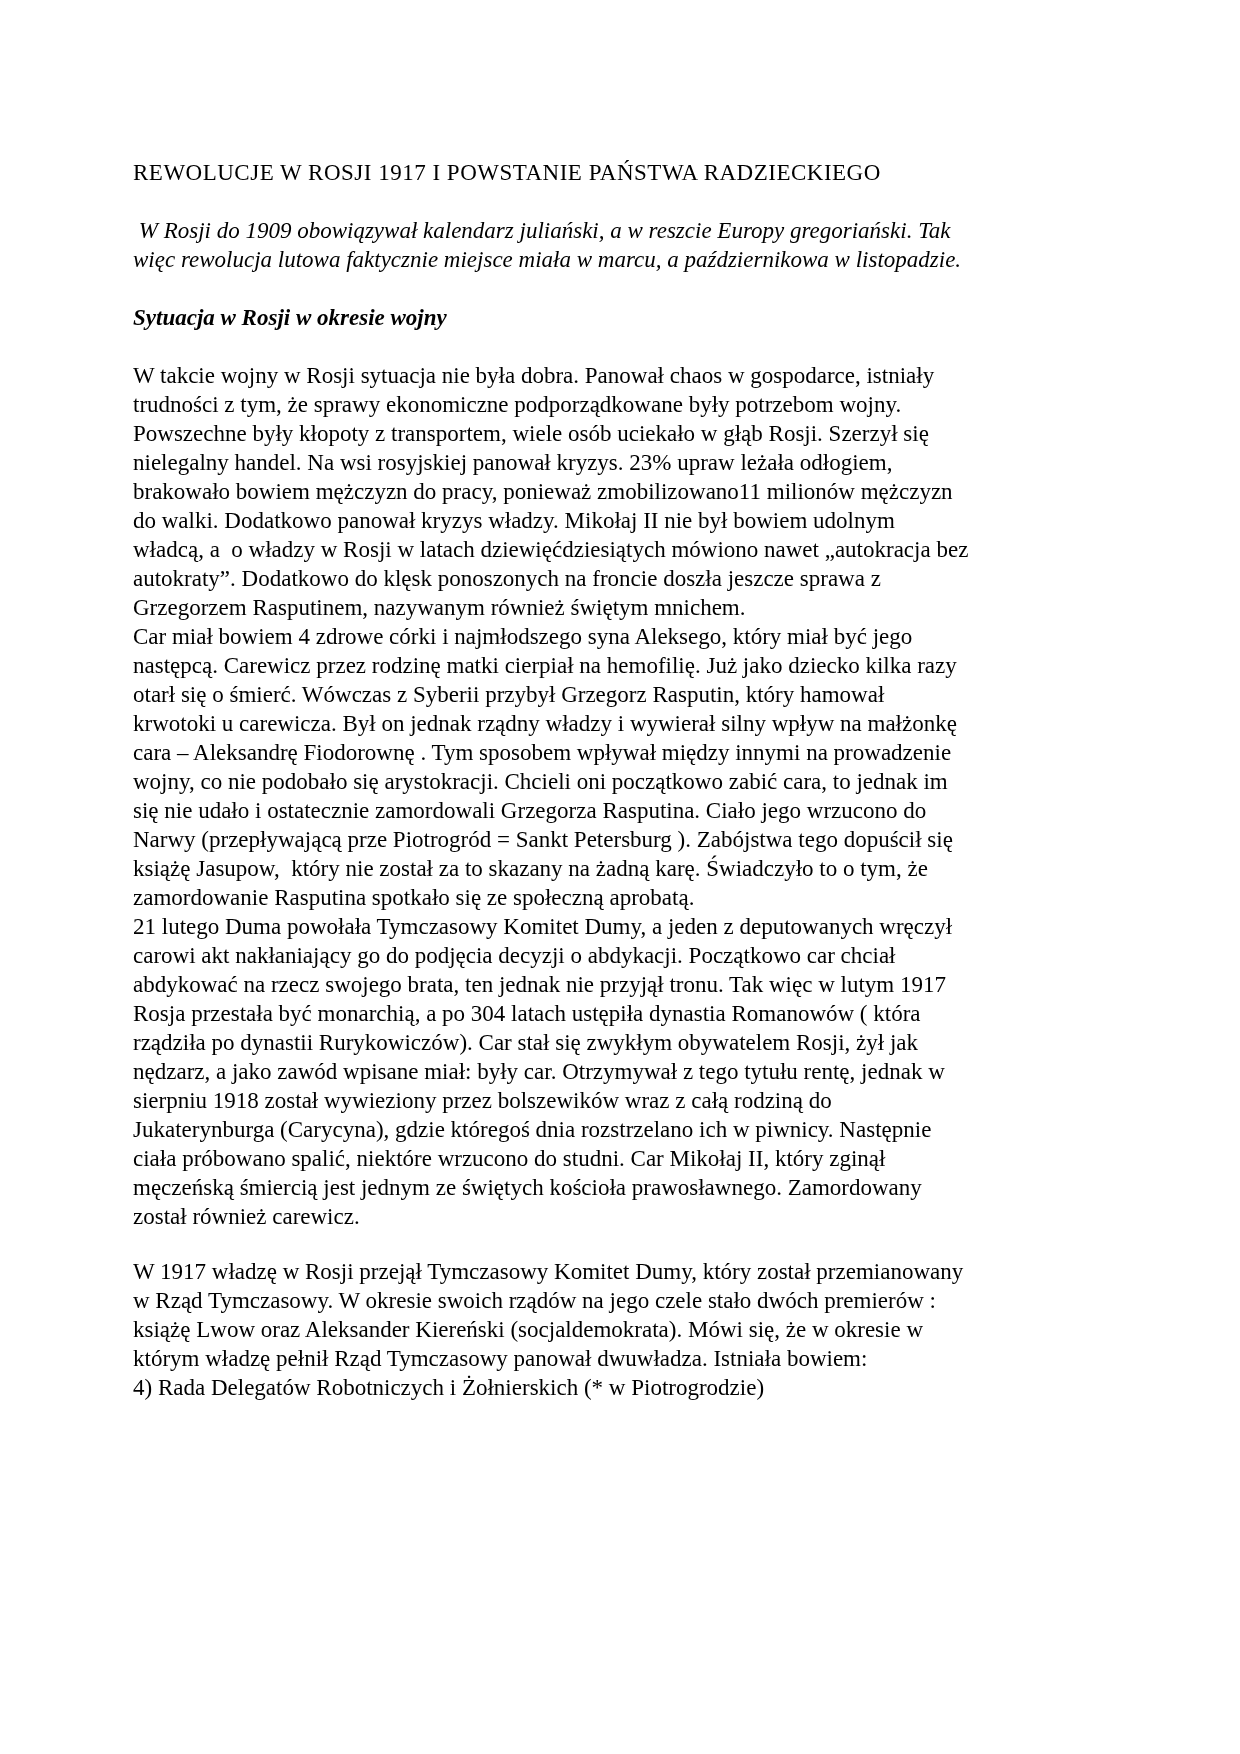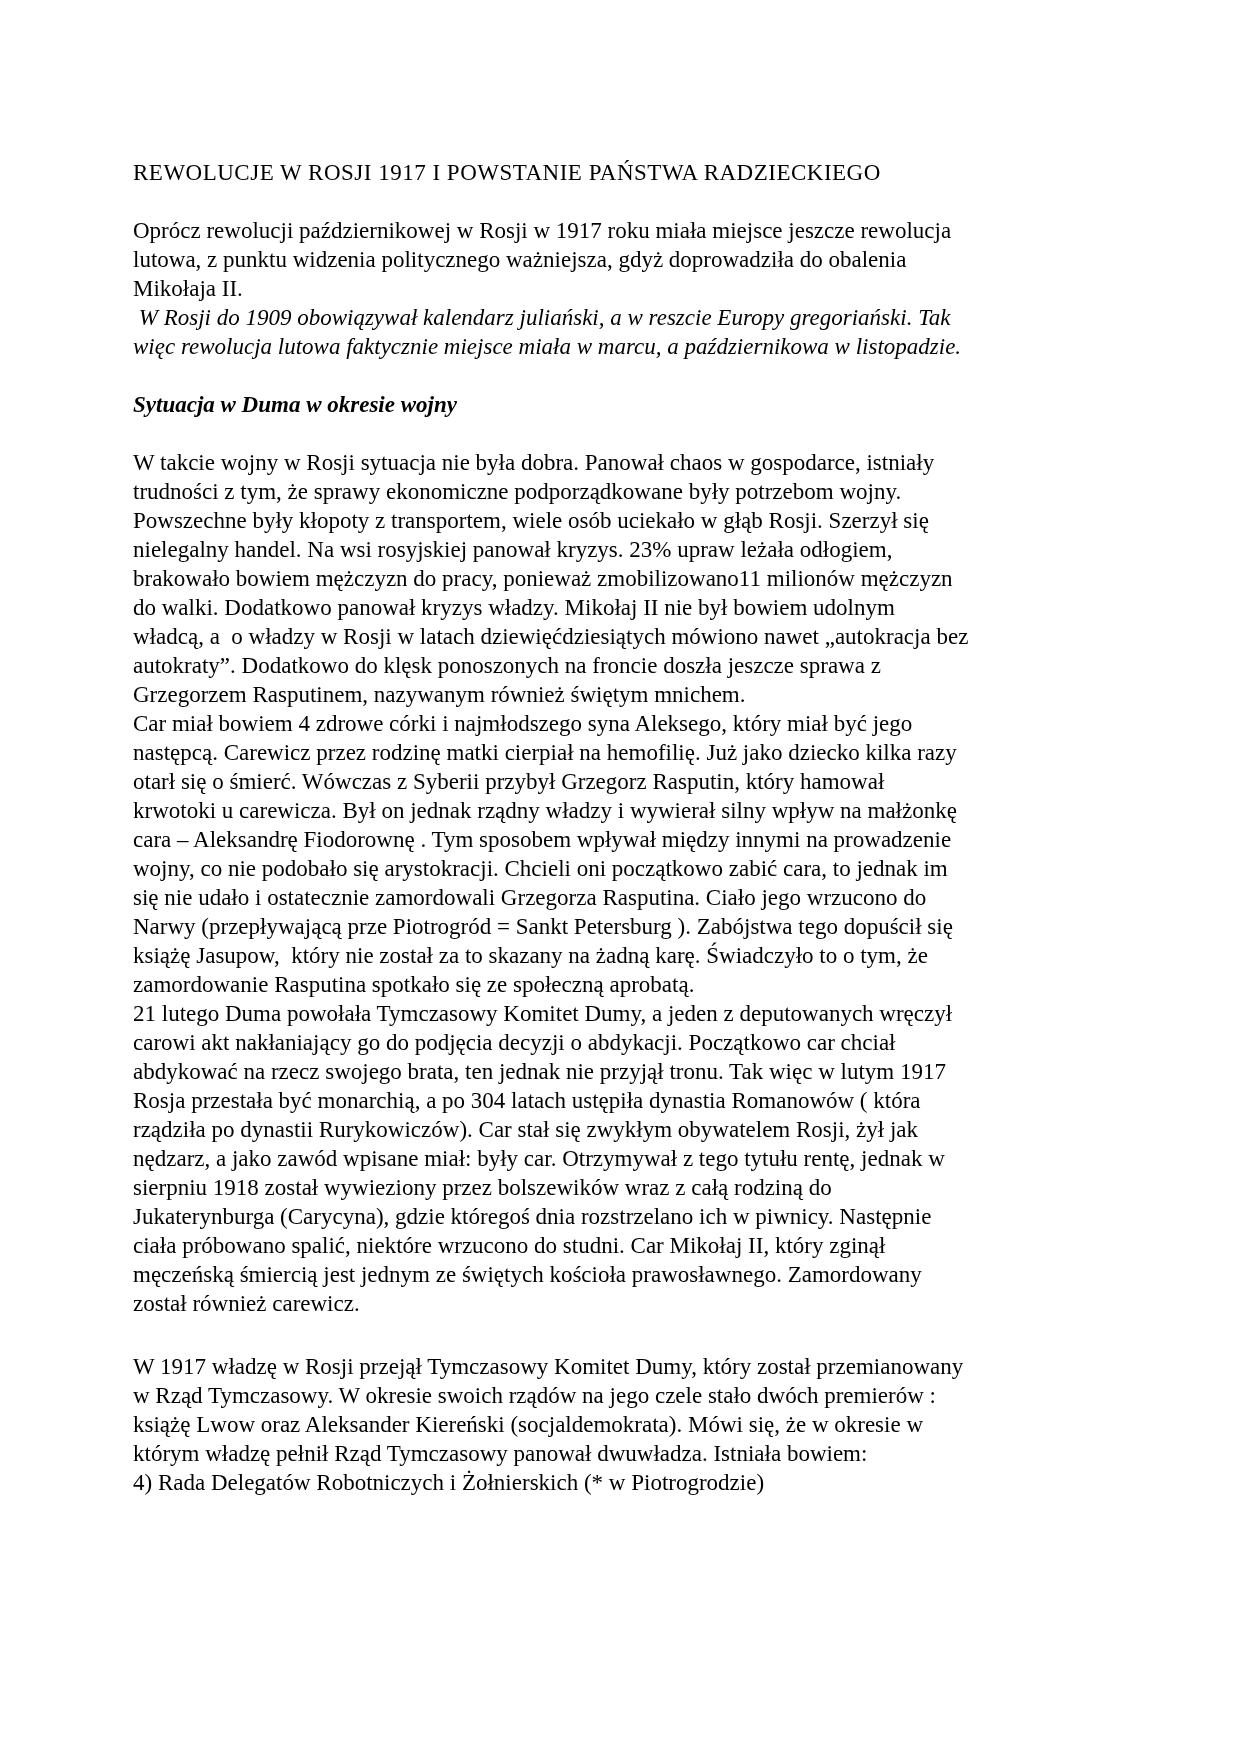--- a/index.html
+++ b/index.html
@@ -24,21 +24,21 @@
     font-size: 23px;
     font-weight: normal;
     letter-spacing: 0.5px;
     margin: 0 0 29px 0;
     line-height: 29px;
   }
   p {
     margin: 0;
   }
   .para-gap {
-    margin-top: 34px;
+    margin-top: 26px;
   }
   .section-heading {
     font-size: 23px;
     font-weight: bold;
     font-style: italic;
     margin: 29px 0 29px 0;
     line-height: 29px;
   }
   .italic-note {
     font-style: italic;
@@ -48,25 +48,24 @@
     white-space: pre-wrap;
   }
 </style>
 </head>
 <body>
 
 <div class="page">
 
   <h1 class="doc-title">REWOLUCJE W ROSJI 1917 I POWSTANIE PAŃSTWA RADZIECKIEGO</h1>
 
-  <p class="body-text">Oprócz rewolucji październikowej w Rosji w 1917 roku miała miejsce jeszcze rewolucja lutowa, z punktu widzenia politycznego ważniejsza, gdyż doprowadziła do obalenia Mikołaja II.</p>
 
   <p class="italic-note"> W Rosji do 1909 obowiązywał kalendarz juliański, a w reszcie Europy gregoriański. Tak więc rewolucja lutowa faktycznie miejsce miała w marcu, a październikowa w listopadzie.</p>
 
-  <h2 class="section-heading">Sytuacja w Duma w okresie wojny</h2>
+  <h2 class="section-heading">Sytuacja w Rosji w okresie wojny</h2>
 
   <p class="body-text">W takcie wojny w Rosji sytuacja nie była dobra. Panował chaos w gospodarce, istniały trudności z tym, że sprawy ekonomiczne podporządkowane były potrzebom wojny. Powszechne były kłopoty z transportem, wiele osób uciekało w głąb Rosji. Szerzył się nielegalny handel. Na wsi rosyjskiej panował kryzys. 23% upraw leżała odłogiem, brakowało bowiem mężczyzn do pracy, ponieważ zmobilizowano11 milionów mężczyzn do walki. Dodatkowo panował kryzys władzy. Mikołaj II nie był bowiem udolnym władcą, a  o władzy w Rosji w latach dziewięćdziesiątych mówiono nawet „autokracja bez autokraty”. Dodatkowo do klęsk ponoszonych na froncie doszła jeszcze sprawa z Grzegorzem Rasputinem, nazywanym również świętym mnichem.</p>
 
   <p class="body-text">Car miał bowiem 4 zdrowe córki i najmłodszego syna Aleksego, który miał być jego następcą. Carewicz przez rodzinę matki cierpiał na hemofilię. Już jako dziecko kilka razy otarł się o śmierć. Wówczas z Syberii przybył Grzegorz Rasputin, który hamował krwotoki u carewicza. Był on jednak rządny władzy i wywierał silny wpływ na małżonkę cara – Aleksandrę Fiodorownę . Tym sposobem wpływał między innymi na prowadzenie wojny, co nie podobało się arystokracji. Chcieli oni początkowo zabić cara, to jednak im się nie udało i ostatecznie zamordowali Grzegorza Rasputina. Ciało jego wrzucono do Narwy (przepływającą prze Piotrogród = Sankt Petersburg ). Zabójstwa tego dopuścił się książę Jasupow,  który nie został za to skazany na żadną karę. Świadczyło to o tym, że zamordowanie Rasputina spotkało się ze społeczną aprobatą.</p>
 
 
   <p class="body-text">21 lutego Duma powołała Tymczasowy Komitet Dumy, a jeden z deputowanych wręczył carowi akt nakłaniający go do podjęcia decyzji o abdykacji. Początkowo car chciał abdykować na rzecz swojego brata, ten jednak nie przyjął tronu. Tak więc w lutym 1917 Rosja przestała być monarchią, a po 304 latach ustępiła dynastia Romanowów ( która rządziła po dynastii Rurykowiczów). Car stał się zwykłym obywatelem Rosji, żył jak nędzarz, a jako zawód wpisane miał: były car. Otrzymywał z tego tytułu rentę, jednak w sierpniu 1918 został wywieziony przez bolszewików wraz z całą rodziną do Jukaterynburga (Carycyna), gdzie któregoś dnia rozstrzelano ich w piwnicy. Następnie ciała próbowano spalić, niektóre wrzucono do studni. Car Mikołaj II, który zginął męczeńską śmiercią jest jednym ze świętych kościoła prawosławnego. Zamordowany został również carewicz.</p>
 
   <p class="body-text para-gap">W 1917 władzę w Rosji przejął Tymczasowy Komitet Dumy, który został przemianowany w Rząd Tymczasowy. W okresie swoich rządów na jego czele stało dwóch premierów : książę Lwow oraz Aleksander Kiereński (socjaldemokrata). Mówi się, że w okresie w którym władzę pełnił Rząd Tymczasowy panował dwuwładza. Istniała bowiem:</p>
 

